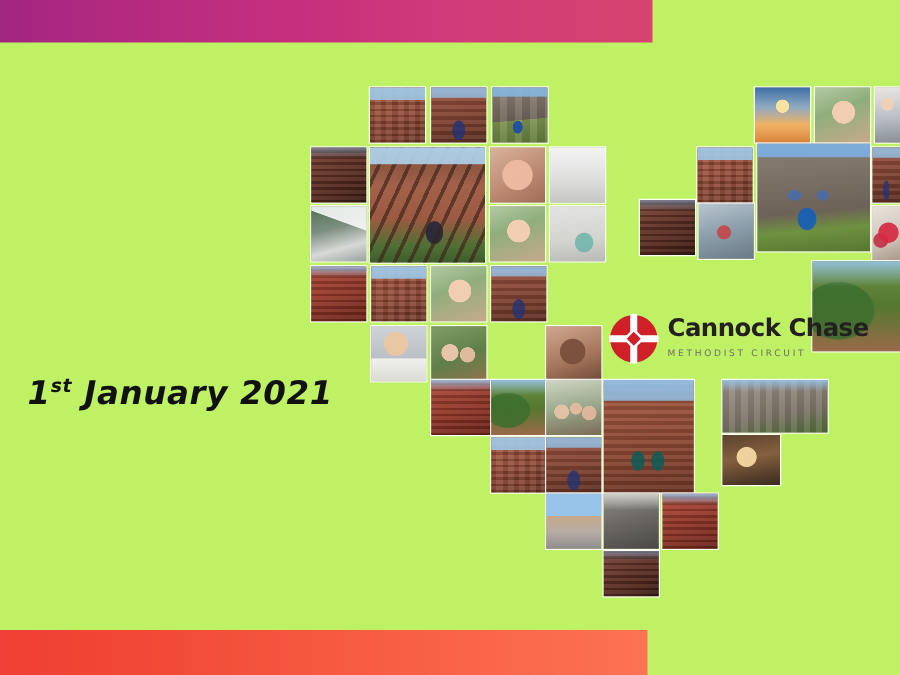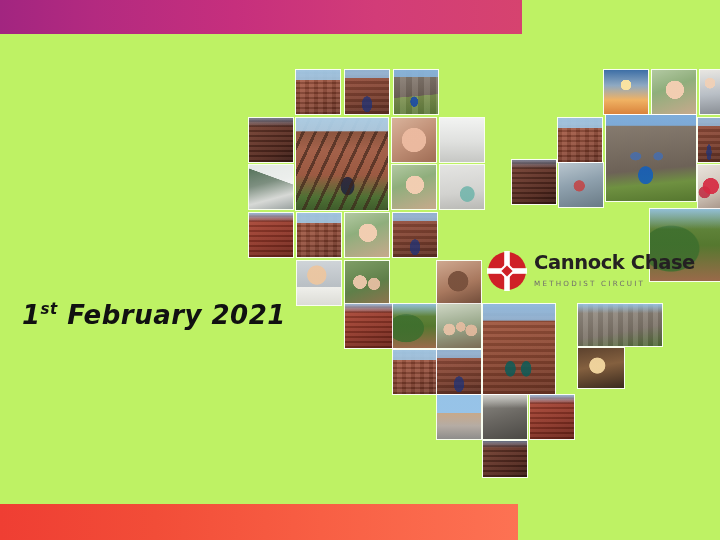--- a/index.html
+++ b/index.html
@@ -325,18 +325,18 @@
         <path d="M20 14.4 L25.6 20 L20 25.6 L14.4 20 Z" fill="#cf2027"></path>
       </svg>
     </span>
     <span class="logo-text">
       <span class="logo-name">Cannock Chase</span>
       <span class="logo-sub">METHODIST CIRCUIT</span>
     </span>
   </div>
 
   <div class="title-block">
-    <div class="title-line"><span>1</span><sup>st</sup><span> February 2021</span></div>
+    <div class="title-line"><span>1</span><sup>st</sup><span> January 2021</span></div>
   </div>
 
   <div class="bar-bottom"></div>
 
 </div>
 
 </body></html>

